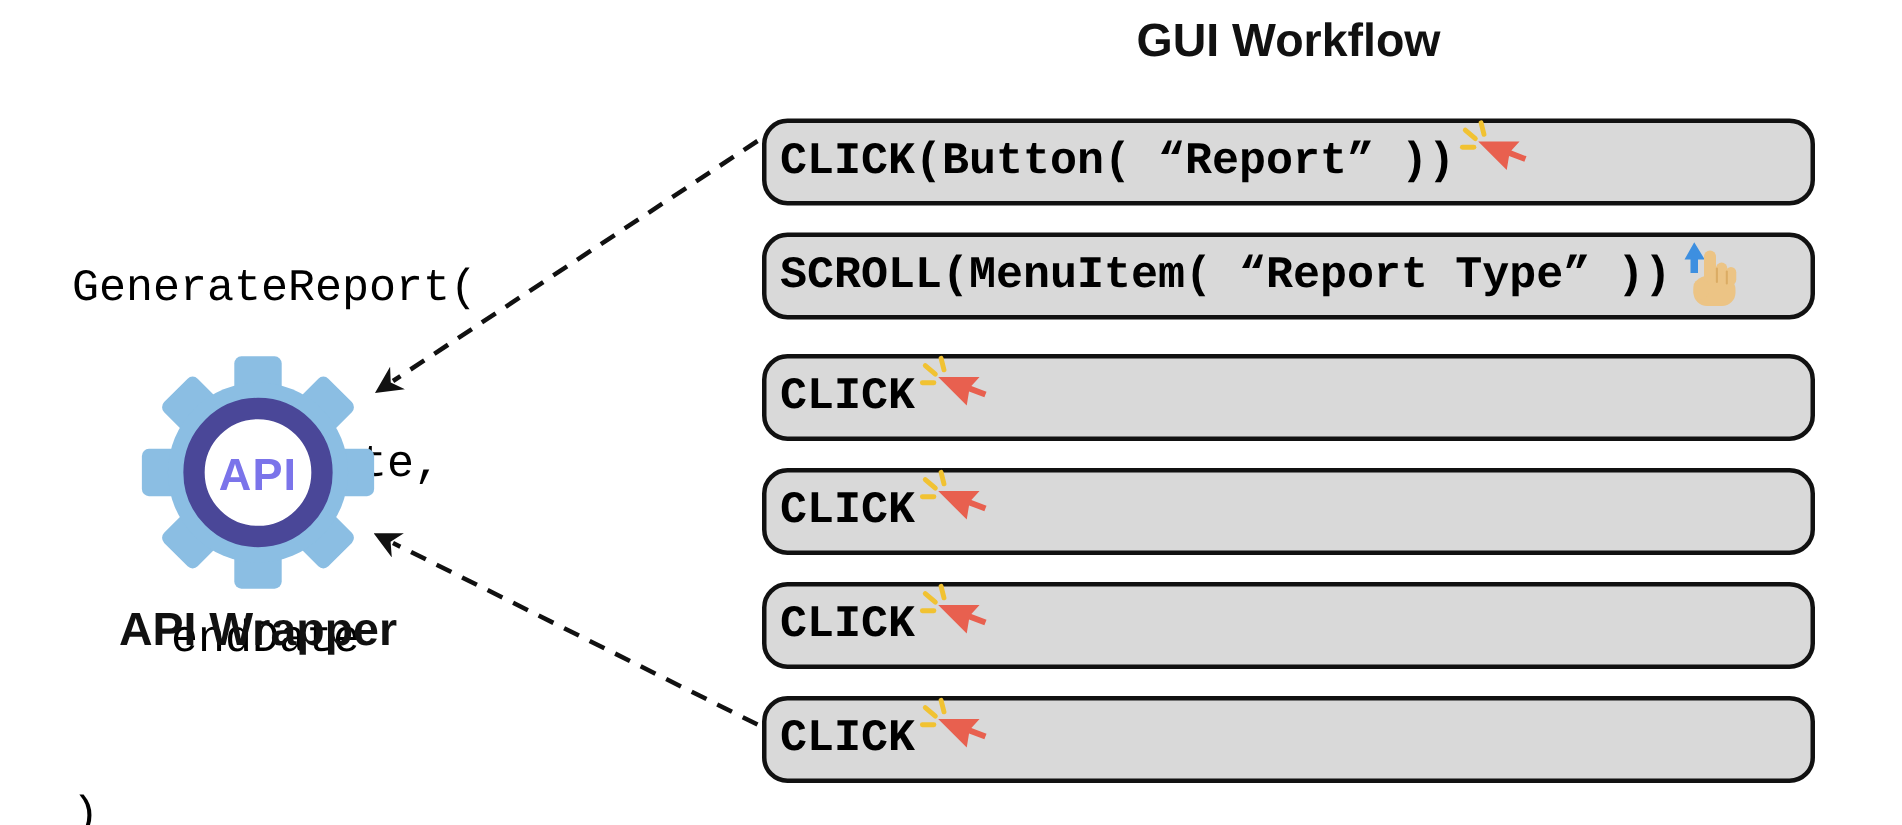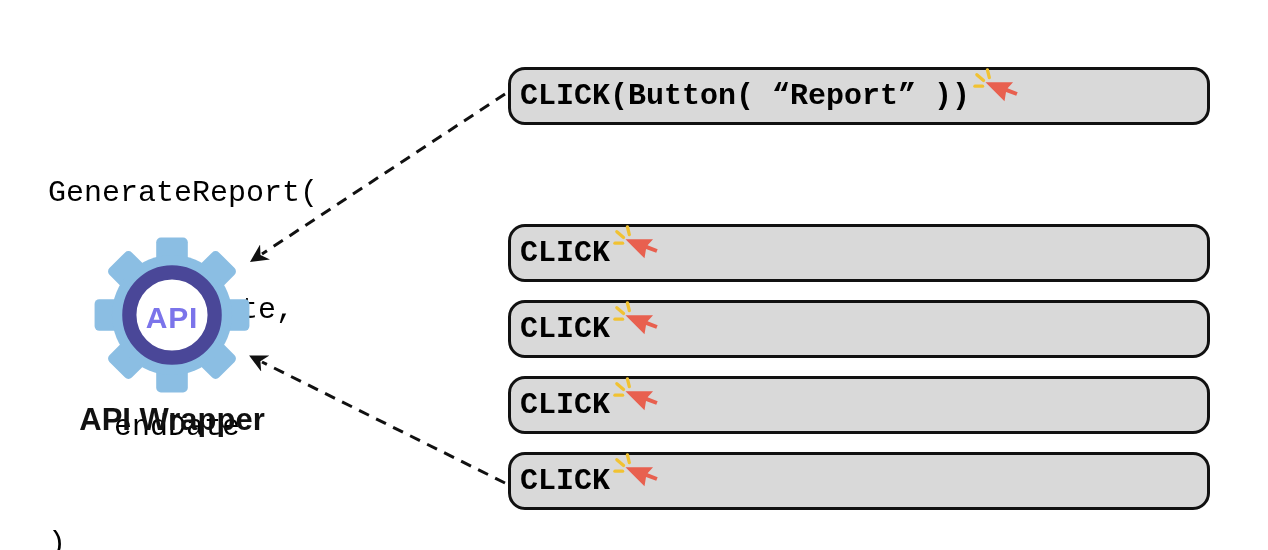--- a/index.html
+++ b/index.html
@@ -21,21 +21,21 @@
   .gear-wrap{position:absolute;left:93px;top:236px;width:158px;height:158px;}
   .api-label{
     position:absolute;left:47px;top:402px;width:250px;
     text-align:center;font-weight:700;font-size:31px;color:#111;
   }
   
   .gui-title{
     position:absolute;left:508px;top:9px;width:702px;
     text-align:center;font-weight:700;font-size:31px;color:#111;
   }
-  .workflow-column{position:absolute;left:0;top:0;width:1268px;height:388px;text-align:center;}
+  .workflow-column{position:absolute;left:0;top:12px;width:1268px;height:388px;text-align:center;}
   .step-box{
     position:absolute;left:508px;width:702px;height:58px;
     box-sizing:border-box;
     background:#D9D9D9;
     border:3px solid #111;border-radius:17px;
     display:flex;align-items:center;
     padding-left:9px;
     font-family:"Liberation Mono","DejaVu Sans Mono",monospace;
     font-size:30px;color:#000;white-space:nowrap;
     overflow:visible;
@@ -73,35 +73,55 @@
         <rect x="40" y="1" width="20" height="16" rx="3" transform="rotate(315 50 50)"></rect>
       </g>
       <circle cx="50" cy="50" r="38" fill="#8BBEE3"></circle>
       <circle cx="50" cy="50" r="27" fill="#ffffff" stroke="#4A4798" stroke-width="9"></circle>
       <text x="50" y="51.5" text-anchor="middle" dominant-baseline="central" font-family="Liberation Sans, sans-serif" font-size="19" font-weight="bold" letter-spacing="0.5" fill="#7B74EA" data-name="gear-api-text">API</text>
     </svg>
   </div>
 
   <div class="api-label" data-name="api-wrapper-label">API Wrapper</div>
 
+  <div class="gui-title" data-name="gui-workflow-title">GUI Workflow</div>
 
   <div class="workflow-column" data-name="workflow-column">
       <div class="step-box" data-name="workflow-step-1" style="top: 67px;">
     <span class="action" data-name="step-action">CLICK</span>
         <span class="rest" data-name="step-arguments">(Button( “Report” ))</span>
 
     <svg class="step-icon" data-name="cursor-click-icon" viewBox="0 0 52 50" width="50" height="48">
       <g stroke="#F1C232" stroke-width="3.4" stroke-linecap="round">
         <line x1="16" y1="3" x2="18" y2="11"></line>
         <line x1="5" y1="8" x2="12" y2="14"></line>
         <line x1="3" y1="20" x2="11" y2="20"></line>
       </g>
       <path d="M0,0 L0,16 L4.6,12.7 L7.3,18.6 L9.4,17.7 L6.8,11.8 L11.6,11.6 Z" transform="translate(14,16) rotate(-45) scale(1.75)" fill="#E8604F"></path>
     </svg>
 
+  </div>
+      <div class="step-box" data-name="workflow-step-2" style="top: 143px;">
+    <span class="action" data-name="step-action">SCROLL</span>
+        <span class="rest" data-name="step-arguments">(MenuItem( “Report Type” ))</span>
+
+    <svg class="step-icon" data-name="scroll-up-icon" viewBox="0 0 46 50" width="46" height="50">
+      <path d="M11,24 h5 v-9 h4.5 L13.5,3.5 L7,15 h4 Z" fill="#3D8FE0"></path>
+      <g fill="#ECC485">
+        <rect x="20" y="9" width="8" height="26" rx="4"></rect>
+        <rect x="28" y="17" width="7.5" height="14" rx="3.7"></rect>
+        <rect x="34.5" y="20" width="7" height="12" rx="3.5"></rect>
+        <rect x="13" y="26" width="28" height="20" rx="9"></rect>
+        <rect x="13" y="28" width="10" height="14" rx="5"></rect>
+      </g>
+      <g stroke="#D9A85F" stroke-width="1.4" stroke-linecap="round" opacity="0.85">
+        <line x1="28.6" y1="21" x2="28.6" y2="30"></line>
+        <line x1="35.2" y1="23" x2="35.2" y2="31"></line>
+      </g>
+    </svg>
   </div>
       <div class="step-box" data-name="workflow-step-3" style="top: 224px;">
     <span class="action" data-name="step-action">CLICK</span>
 
     <svg class="step-icon" data-name="cursor-click-icon" viewBox="0 0 52 50" width="50" height="48">
       <g stroke="#F1C232" stroke-width="3.4" stroke-linecap="round">
         <line x1="16" y1="3" x2="18" y2="11"></line>
         <line x1="5" y1="8" x2="12" y2="14"></line>
         <line x1="3" y1="20" x2="11" y2="20"></line>
       </g>

